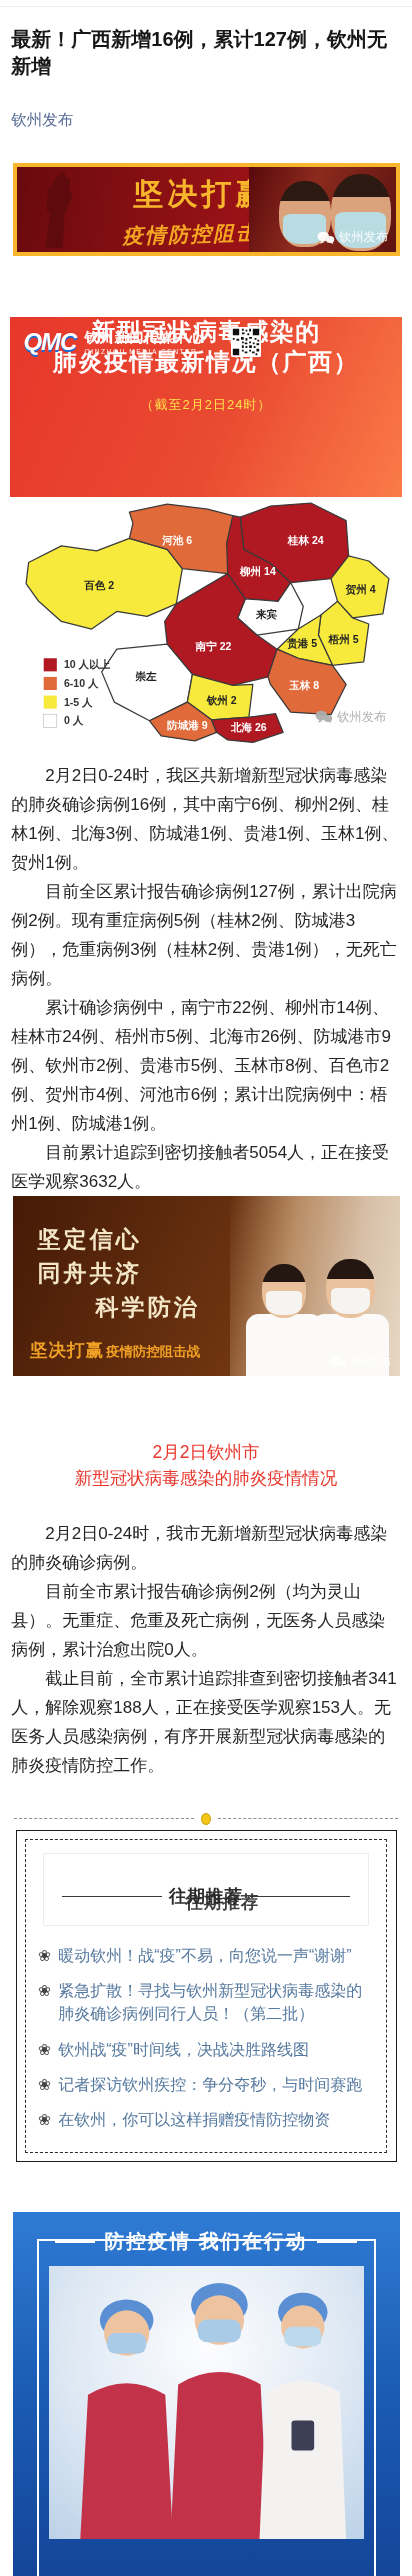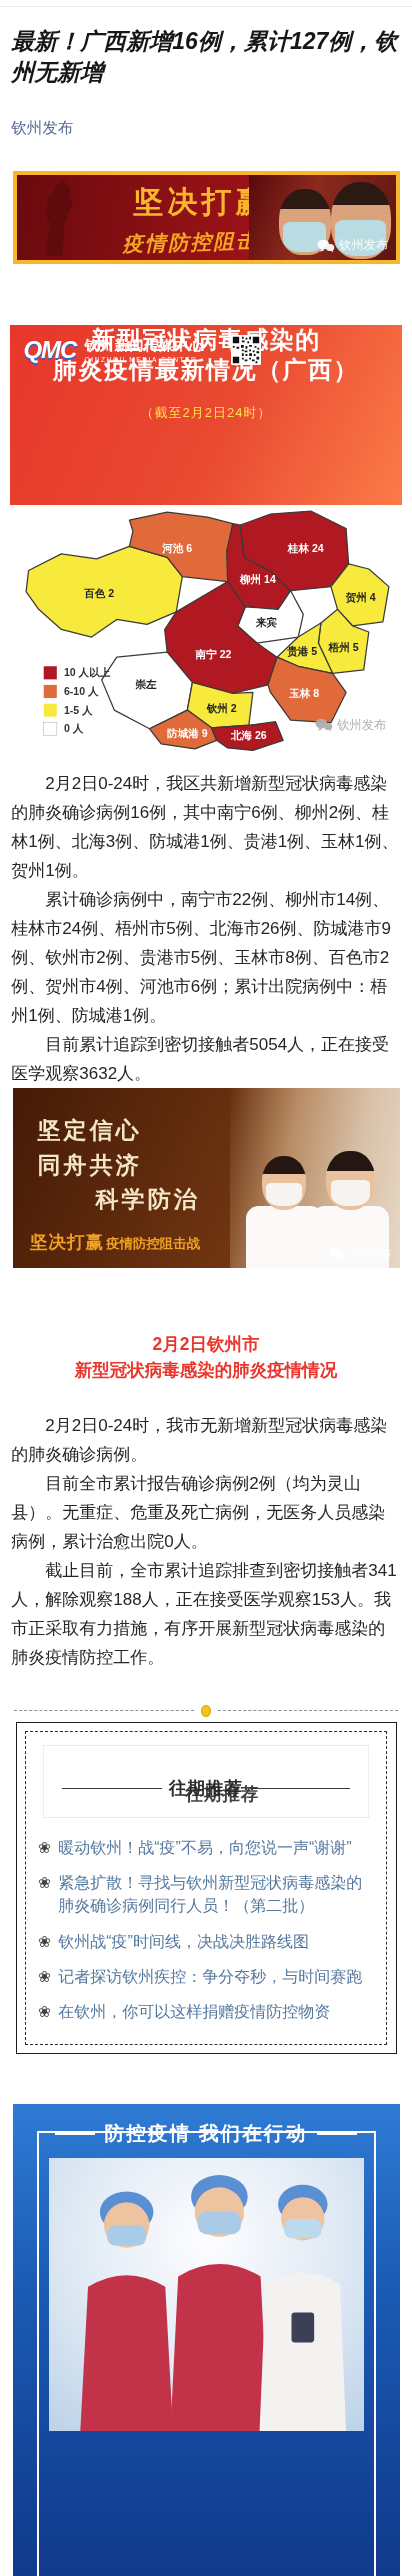--- a/index.html
+++ b/index.html
@@ -2,21 +2,21 @@
 <html style="font-size:8.2px"><head>
 <meta charset="utf-8">
 <style>
   * { margin:0; padding:0; box-sizing:border-box; }
   html,body { background:#fff; }
   body { font-family:"Liberation Sans","DejaVu Sans",sans-serif; color:#222; }
   #page { width:412px; min-height:3282px; margin:0 auto; background:#fff; overflow:hidden; position:relative; }
   .hairline { height:0.5px; background:#ededed; margin-top:6.2px; }
 
   
-  .title { margin:19.6px 11.3px 0; font-size:23px; line-height:1.32; font-weight:600; color:#171717;font-style:italic; }
+  .title { margin:19.6px 11.3px 0; font-size:20px; line-height:1.32; font-weight:600; color:#171717; }
   .author { margin:21.6px 11.3px 0; font-size:15.5px; color:#576b95; display:inline-block; }
 
   
   .banner1 { position:relative; width:387px; height:93px; margin:32px auto 0; border:4.1px solid #f8b62d; background:linear-gradient(100deg,#690a0e 0%,#8f1114 45%,#a01218 70%,#6f0c0f 100%); overflow:hidden; }
   .banner1 .fist { position:absolute; left:14.4px; top:4.1px; height:77px; opacity:.85; }
   .banner1 .slogans { position:absolute; left:77px; top:7.2px; width:216px; text-align:center; }
   .b1-main { font-size:30px; font-weight:800; color:#f8b62d; letter-spacing:4.1px; }
   .b1-sub { margin-top:5.2px; font-size:20.6px; font-weight:700; color:#f5a623; font-style:italic; letter-spacing:2.1px; transform:rotate(-1.5deg); }
   .banner1 .photo { position:absolute; right:0; top:0; width:147px; height:100%; background:linear-gradient(110deg,#58090c 0%,#8c2a1d 40%,#5d1410 100%); }
   .face { position:absolute; border-radius:46% 46% 42% 42%; background:linear-gradient(#2c1a12 0 30%,#dba37c 30%); }
@@ -41,21 +41,21 @@
   .ig-map { position:relative; height:264px; background:#fff; padding-top:4.1px; }
   .ig-map svg.mapsvg { display:block; margin:0 auto; }
   .mapsvg text { font-family:"Liberation Sans","DejaVu Sans",sans-serif; font-size:21px; font-weight:700; }
   .ig-map .wm { right:15.5px; bottom:35px; color:#adadad; }
   .ig-map .wm .wx { color:#adadad; }
 
   
   .paras { margin:0 11.3px; }
   .paras p { font-size:17px; line-height:29px; color:#262626; text-indent:2em; }
   
-  .qz-head { margin-top:63px; text-align:center; color:#e8372c; font-weight:700; font-size:17.5px; line-height:1.5; }
+  .qz-head { margin-top:63px; text-align:center; color:#e8372c; font-weight:400; font-size:17.5px; line-height:1.5; }
   .qz-paras { margin-top:28px; }
 
   
   .divider { margin:31px 14.4px 0; height:15.5px; display:flex; align-items:center; gap:7.2px; }
   .divider .dash { flex:1; border-top:1.5px dashed #8f8f8f; }
   .divider .dot { width:10.3px; height:12.4px; background:#f5c518; border-radius:50%; border:1px solid #caa20a; }
 
   
   .credits { margin:26px 11.3px 0; font-size:15.5px; color:#262626; line-height:24px; }
   .credits div { margin-top:4.1px; }
@@ -208,20 +208,21 @@
             <path d="M33.5 27 l-2.2-5.2 -4.4 1.4z" fill="currentColor"></path>
           </svg>
         <span>钦州发布</span>
       </div>
     </div>
   </div>
 
   
   <div class="paras">
     <p>2月2日0-24时，我区共新增新型冠状病毒感染的肺炎确诊病例16例，其中南宁6例、柳州2例、桂林1例、北海3例、防城港1例、贵港1例、玉林1例、贺州1例。</p>
+    <p>目前全区累计报告确诊病例127例，累计出院病例2例。现有重症病例5例（桂林2例、防城港3例），危重病例3例（桂林2例、贵港1例），无死亡病例。</p>
     <p>累计确诊病例中，南宁市22例、柳州市14例、桂林市24例、梧州市5例、北海市26例、防城港市9例、钦州市2例、贵港市5例、玉林市8例、百色市2例、贺州市4例、河池市6例；累计出院病例中：梧州1例、防城港1例。</p>
     <p>目前累计追踪到密切接触者5054人，正在接受医学观察3632人。</p>
   </div>
 
   
   <div class="poster2">
     <div class="p2-lines">
       <div class="p2-l1">坚定信心</div>
       <div class="p2-l2">同舟共济</div>
       <div class="p2-l3">科学防治</div>
@@ -256,21 +257,21 @@
   </div>
 
   
   <div class="qz-head">
     <div>2月2日钦州市</div>
     <div>新型冠状病毒感染的肺炎疫情情况</div>
   </div>
   <div class="paras qz-paras">
     <p>2月2日0-24时，我市无新增新型冠状病毒感染的肺炎确诊病例。</p>
     <p>目前全市累计报告确诊病例2例（均为灵山县）。无重症、危重及死亡病例，无医务人员感染病例，累计治愈出院0人。</p>
-    <p>截止目前，全市累计追踪排查到密切接触者341人，解除观察188人，正在接受医学观察153人。我市正采取有力措施，有序开展新型冠状病毒感染的肺炎疫情防控工作。</p>
+    <p>截止目前，全市累计追踪排查到密切接触者341人，解除观察188人，正在接受医学观察153人。无医务人员感染病例，有序开展新型冠状病毒感染的肺炎疫情防控工作。</p>
   </div>
 
   
   <div class="divider">
     <div class="dash"></div>
     <div class="dot"></div>
     <div class="dash"></div>
   </div>
 
   

